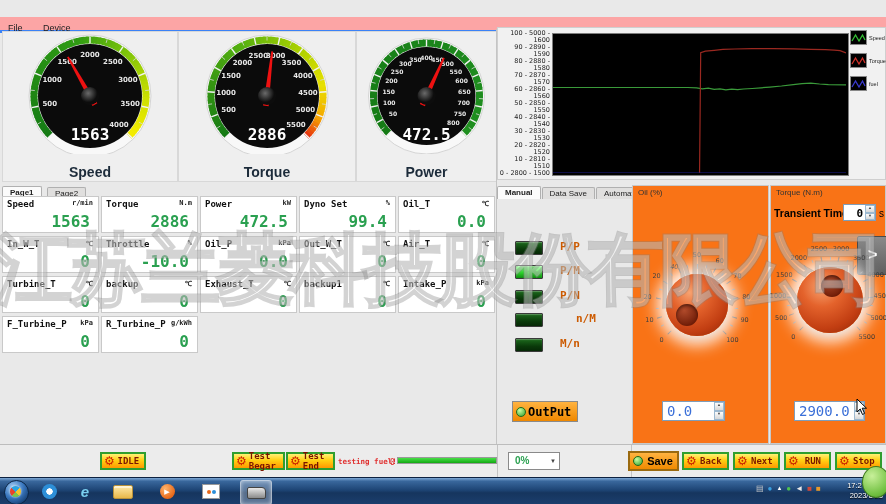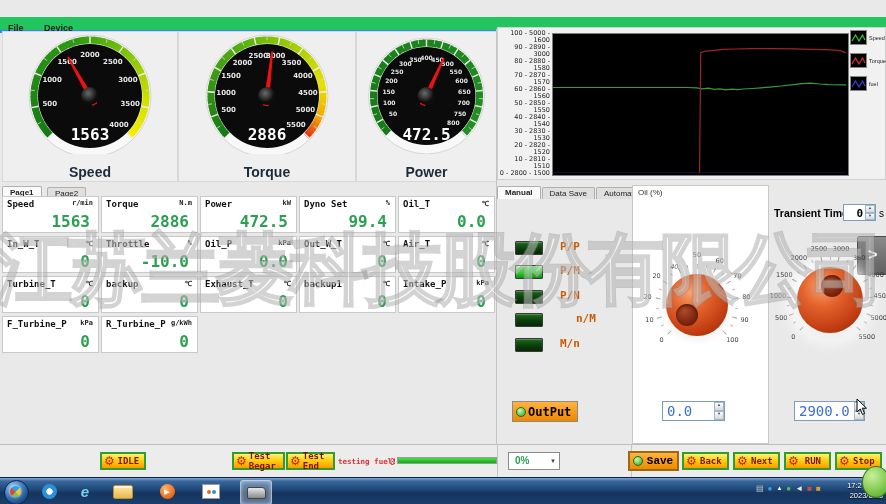--- a/index.html
+++ b/index.html
@@ -13,21 +13,21 @@
   #app-icon{left:3px;top:3px;width:10px;height:10px;border-radius:2px;
     background:linear-gradient(135deg,#e84a3a 0 50%,#3a7ae8 50% 100%);border:1px solid #fff3;}
   #win-title{left:17px;top:2px;font-size:9px;color:#fff;text-shadow:0 1px 1px #000;}
   .winbtn{top:2px;height:11px;border:1px solid #12263d;border-radius:2px;
     background:linear-gradient(#b9c9da,#7890aa 50%,#5a7088);box-shadow:inset 0 1px 0 #ffffff66;}
   #btn-min{left:845px;width:12px;}
   #btn-max{left:858px;width:12px;}
   #btn-close{left:871px;width:13px;background:linear-gradient(#e88a70,#c23a22 50%,#8f1505);}
   .winglyph{display:block;text-align:center;font-size:7px;line-height:10px;color:#fff;}
   
-  #menubar{left:0;top:17px;width:886px;height:13px;background:#22c55e;border-bottom:3px solid #3b82f6;font-weight:bold;}
+  #menubar{left:0;top:17px;width:886px;height:13px;background:#fca5a5;border-bottom:3px solid #3b82f6;}
   .menu-item{display:inline-block;font-size:9px;color:#222;padding:1px 8px;}
   
   .gauge-panel{top:31px;height:149px;background:#efefef;border:1px solid #d8d8d8;}
   .gauge-label{position:absolute;left:0;right:0;bottom:1px;text-align:center;
     font-size:14px;font-weight:bold;color:#1c2b3a;}
   
   #chart-panel{left:497px;top:27px;width:389px;height:153px;background:#f1f1f1;border:1px solid #cfcfcf;box-sizing:border-box;}
   #chart-ylabels{left:1px;top:2px;width:51px;height:144px;display:flex;flex-direction:column;justify-content:space-between;}
   #chart-ylabels div{font-size:6.5px;color:#222;text-align:right;line-height:7px;font-family:"DejaVu Sans",sans-serif;}
   #chart-plot-wrap{left:54px;top:5px;width:295px;height:141px;background:#000;border:1px solid #7d7d7d;}
@@ -55,21 +55,21 @@
     background:linear-gradient(180deg,#1d6b1d,#0a3a0a 60%,#062806);box-shadow:inset 0 1px 1px #ffffff44;}
   .led.on{background:linear-gradient(180deg,#7dff7d,#2bd42b 55%,#0f8f0f);}
   .mode-label{position:absolute;left:60px;font-size:11px;font-weight:bold;color:#cc5a00;
     font-family:"DejaVu Sans Mono",monospace;}
   #output-btn{left:512px;top:401px;width:64px;height:19px;background:linear-gradient(#ffb340,#ef8800);
     border:1px solid #8a8a8a;display:flex;align-items:center;cursor:pointer;}
   #output-btn .dot{width:8px;height:8px;border-radius:50%;margin:0 2px 0 3px;
     background:radial-gradient(circle at 35% 30%,#c9ffa0,#2f9e2f);border:1px solid #1d6b1d;}
   #output-btn .txt{font-size:12px;font-weight:bold;color:#000;font-family:"DejaVu Sans Mono",monospace;}
   
-  .rpanel{background:#ffffff;border:1px solid #c8c8c8;box-sizing:border-box;}
+  .rpanel{background:#f97316;border:1px solid #c8c8c8;box-sizing:border-box;}
   .rpanel-title{position:absolute;left:5px;top:2px;font-size:8px;color:#333;}
   .knob{position:absolute;width:134px;height:134px;}
   .knob .sphere{position:absolute;border-radius:50%;
     background:radial-gradient(circle at 38% 30%,#f7a270 0%,#e4632c 32%,#c23e12 68%,#8a2404 100%);
     box-shadow:0 0 16px 9px rgba(255,255,255,0.95),0 3px 6px rgba(0,0,0,0.25);}
   .knob .dimple{position:absolute;width:22px;height:22px;border-radius:50%;
     background:radial-gradient(circle at 38% 30%,#b04a2a,#701d08 75%);box-shadow:inset 0 2px 3px #0006;}
   .ktick{position:absolute;background:#555;width:1px;}
   .klabel{position:absolute;font-size:6.5px;color:#333;transform:translate(-50%,-50%);font-family:"DejaVu Sans",sans-serif;}
   .spinbox{position:absolute;height:20px;background:#fff;border:1px solid #7f9db9;box-sizing:border-box;}
@@ -90,21 +90,21 @@
   .vdiv{position:absolute;top:0;width:1px;height:33px;background:#c4c4c4;}
   .gearbtn{position:absolute;top:7px;height:18px;box-sizing:border-box;cursor:pointer;
     background:linear-gradient(180deg,#fff176 0%,#ffd013 45%,#ff9800 100%);
     border:2px solid #2f9e2f;display:flex;align-items:center;justify-content:flex-start;}
   .gearbtn .gear{font-size:12px;color:#cc2200;margin:0 2px 0 2px;line-height:12px;}
   .gearbtn .lbl{font-size:9px;font-weight:bold;color:#7a1500;font-family:"DejaVu Sans Mono",monospace;margin:0 auto;padding-right:4px;}
   #save-btn{position:absolute;left:628px;top:6px;width:51px;height:20px;box-sizing:border-box;cursor:pointer;
     background:linear-gradient(#ffb340,#f08a00);border:2px solid #9a6a10;display:flex;align-items:center;}
   #save-btn .dot{width:8px;height:8px;border-radius:50%;margin-left:3px;
     background:radial-gradient(circle at 35% 30%,#c9ffa0,#2f9e2f);border:1px solid #1d6b1d;}
-  #save-btn .lbl{font-size:11px;font-weight:bold;color:#000;margin:0 auto;font-family:Liberation Mono, monospace;}
+  #save-btn .lbl{font-size:11px;font-weight:bold;color:#000;margin:0 auto;font-family:Liberation Sans, sans-serif;}
   #testing-label{position:absolute;left:338px;top:12px;font-size:7.5px;font-weight:bold;color:#e03030;
     font-family:"DejaVu Sans Mono",monospace;}
   #testing-value{position:absolute;left:390px;top:13px;font-size:8px;color:#e03030;font-family:"DejaVu Sans Mono",monospace;}
   #progress{position:absolute;left:397px;top:12px;width:100px;height:7px;background:#dcdcdc;
     border:1px solid #9a9a9a;box-sizing:border-box;}
   #progress .fill{height:100%;width:100%;background:linear-gradient(180deg,#49e049,#12a812);}
   #percent-combo{position:absolute;left:508px;top:7px;width:52px;height:18px;background:#fff;
     border:1px solid #8a8a8a;box-sizing:border-box;cursor:pointer;}
   #percent-combo .pv{position:absolute;left:6px;top:2px;font-size:10px;font-weight:bold;color:#2aa050;}
   #percent-combo .ar{position:absolute;right:3px;top:5px;font-size:6px;color:#444;}
@@ -542,21 +542,21 @@
         </g>
         <circle cx="69.5" cy="64" r="9" fill="url(#hb2)"></circle>
         <text x="69.5" y="108" font-size="16" font-weight="bold" fill="#ffffff" text-anchor="middle" font-family="'DejaVu Sans Mono',monospace">472.5</text>
       </svg>
     <div class="gauge-label">Power</div>
   </div>
 
   <div class="abs" id="chart-panel">
     <div class="abs" id="chart-ylabels">
         <div>100 - 5000 - 1600</div>
-        <div>90 - 2890 - 3000</div>
+        <div>90 - 2890 - 1590</div>
         <div>80 - 2880 - 1580</div>
         <div>70 - 2870 - 1570</div>
         <div>60 - 2860 - 1560</div>
         <div>50 - 2850 - 1550</div>
         <div>40 - 2840 - 1540</div>
         <div>30 - 2830 - 1530</div>
         <div>20 - 2820 - 1520</div>
         <div>10 - 2810 - 1510</div>
         <div>0 - 2800 - 1500</div>
       </div>
@@ -743,20 +743,23 @@
       <div class="dimple" style="left: 46.1005px; top: 65.8995px;"></div>
     </div>
   <div class="abs spinbox" id="oil-spin" style="left:662px;top:401px;width:63px;">
     <span class="sval">0.0</span>
     <span class="spincol">
         <div>▲</div>
         <div>▼</div>
       </span>
   </div>
 
+  <div class="abs rpanel" style="left:770px;top:185px;width:116px;height:259px;">
+    <div class="rpanel-title">Torque (N.m)</div>
+  </div>
   <div class="abs" id="transient-label">Transient Time :</div>
   <div class="abs spinbox" id="transient-spin">
     <span class="sval">0</span>
     <span class="spincol">
         <div>▲</div>
         <div>▼</div>
       </span>
   </div>
   <div class="abs" id="transient-unit">s</div>
   <div class="abs" id="next-chevron">&gt;</div>

